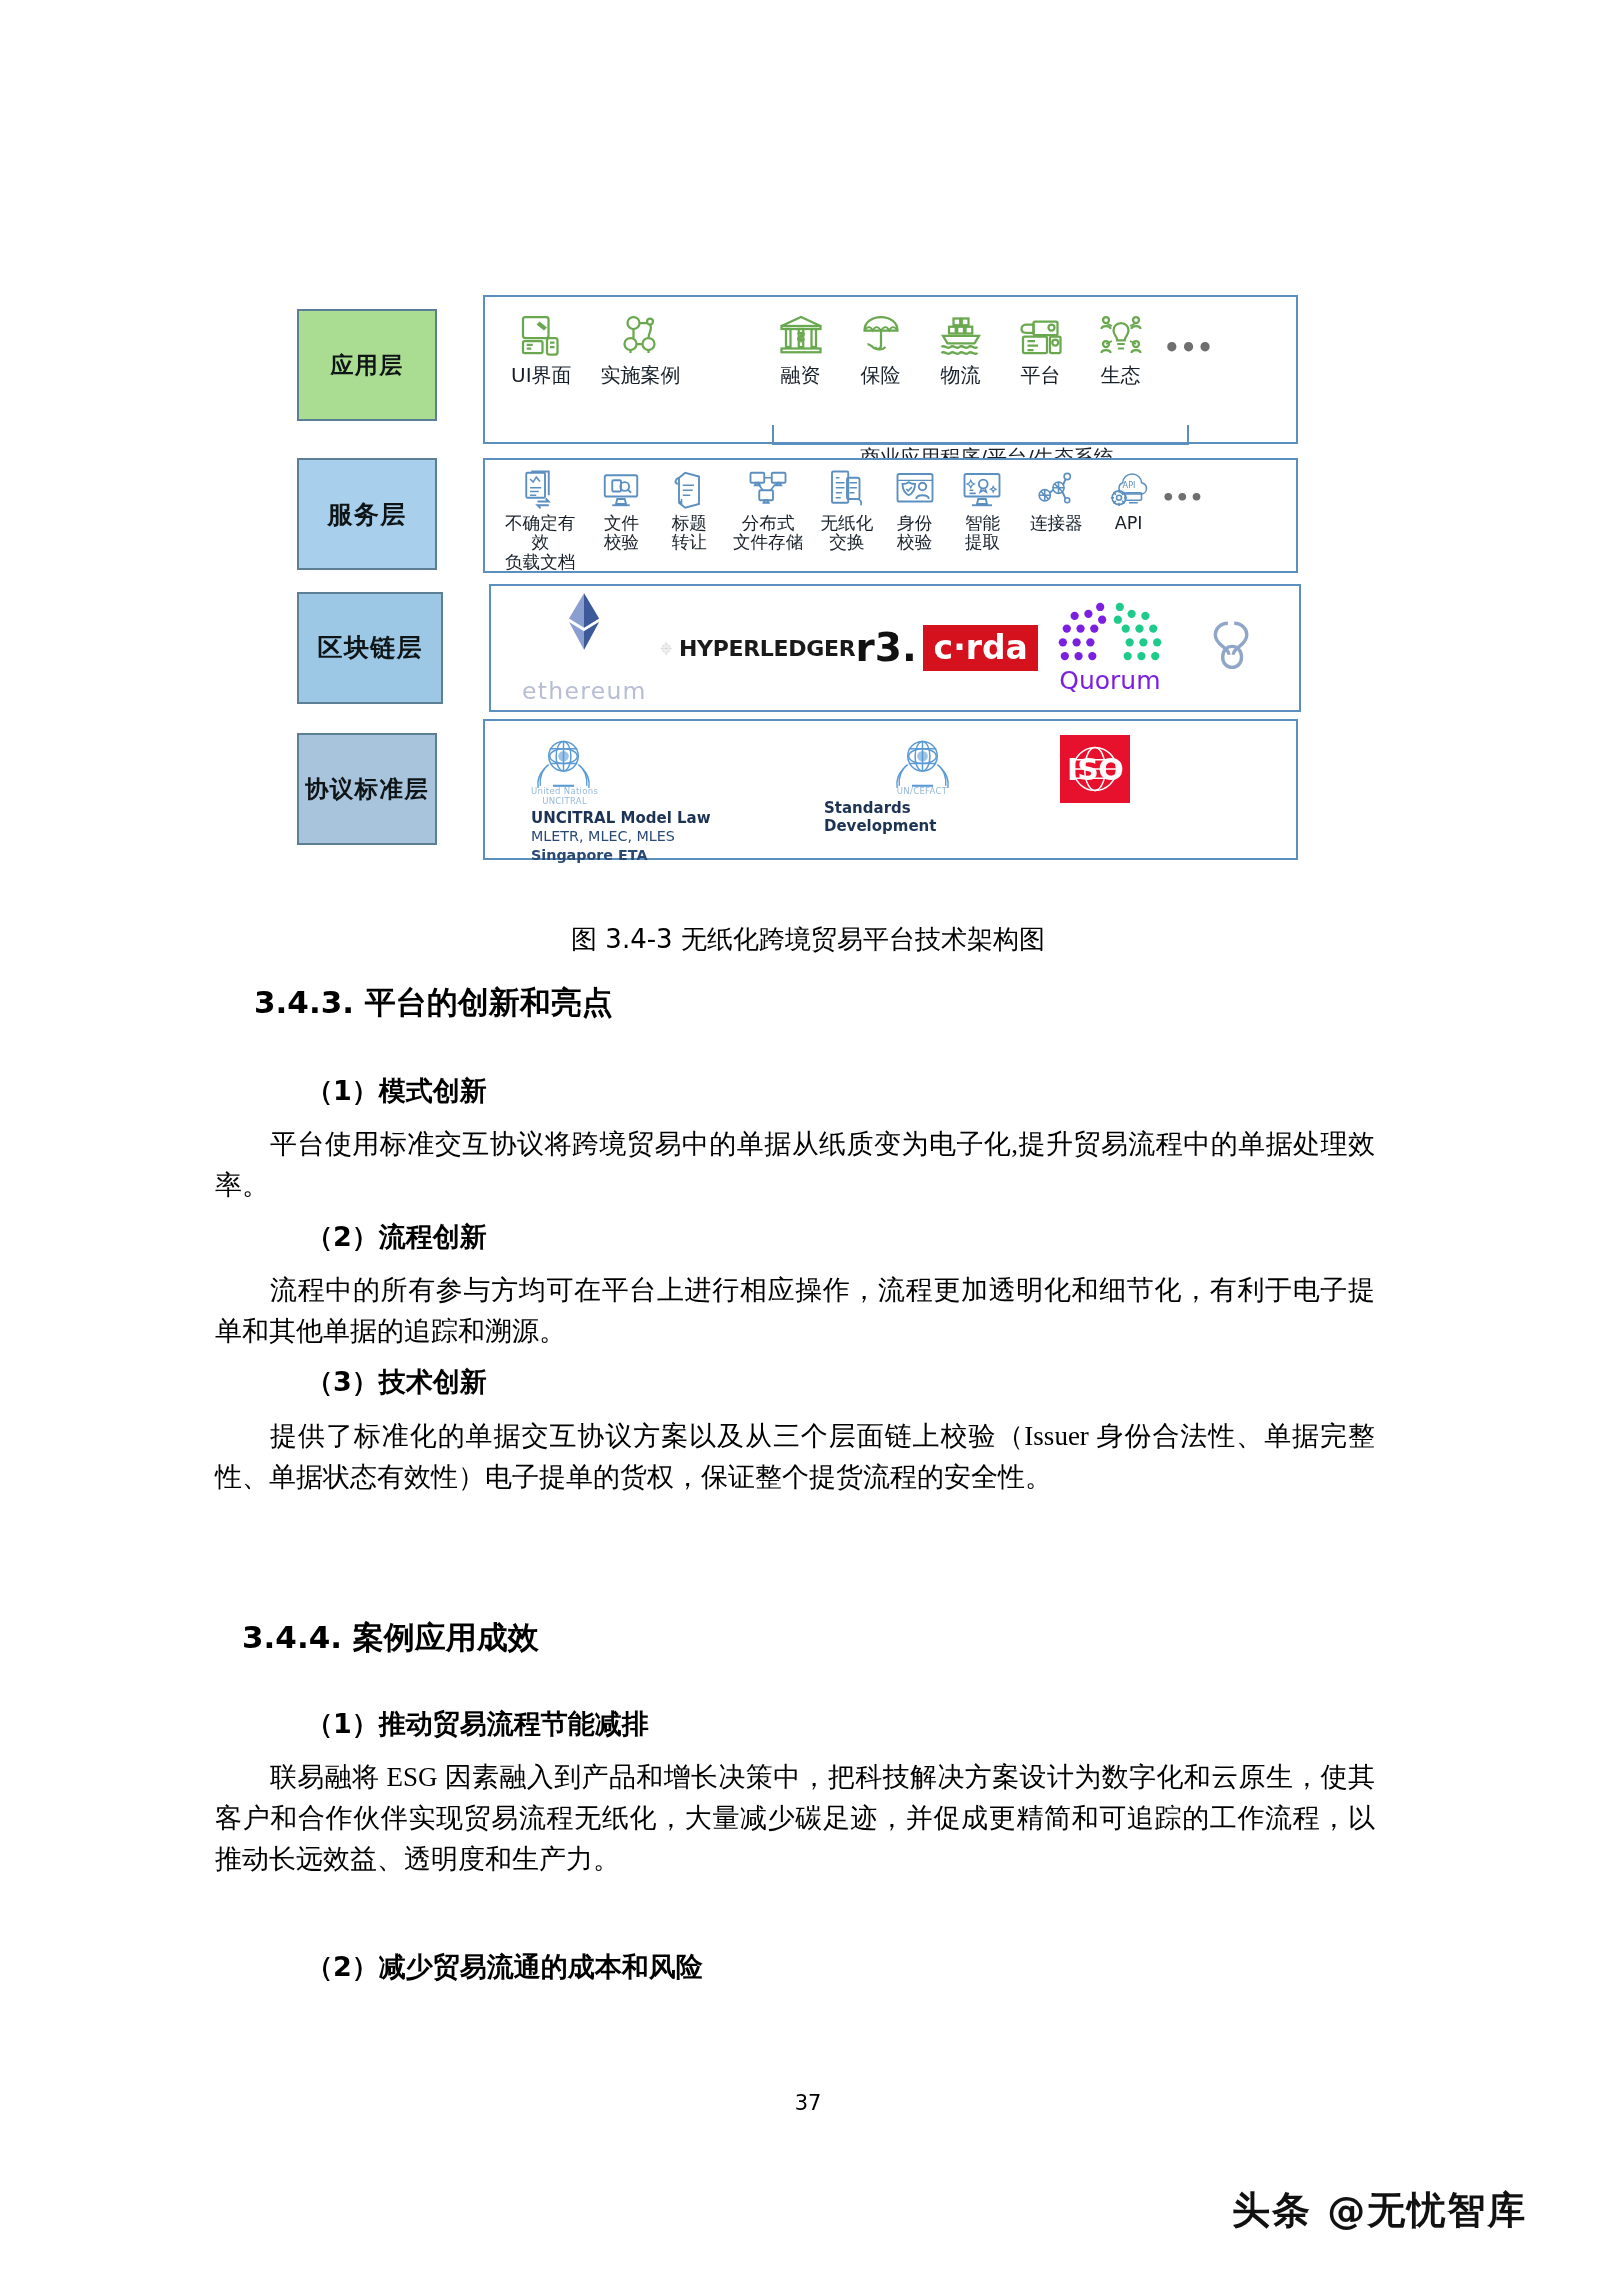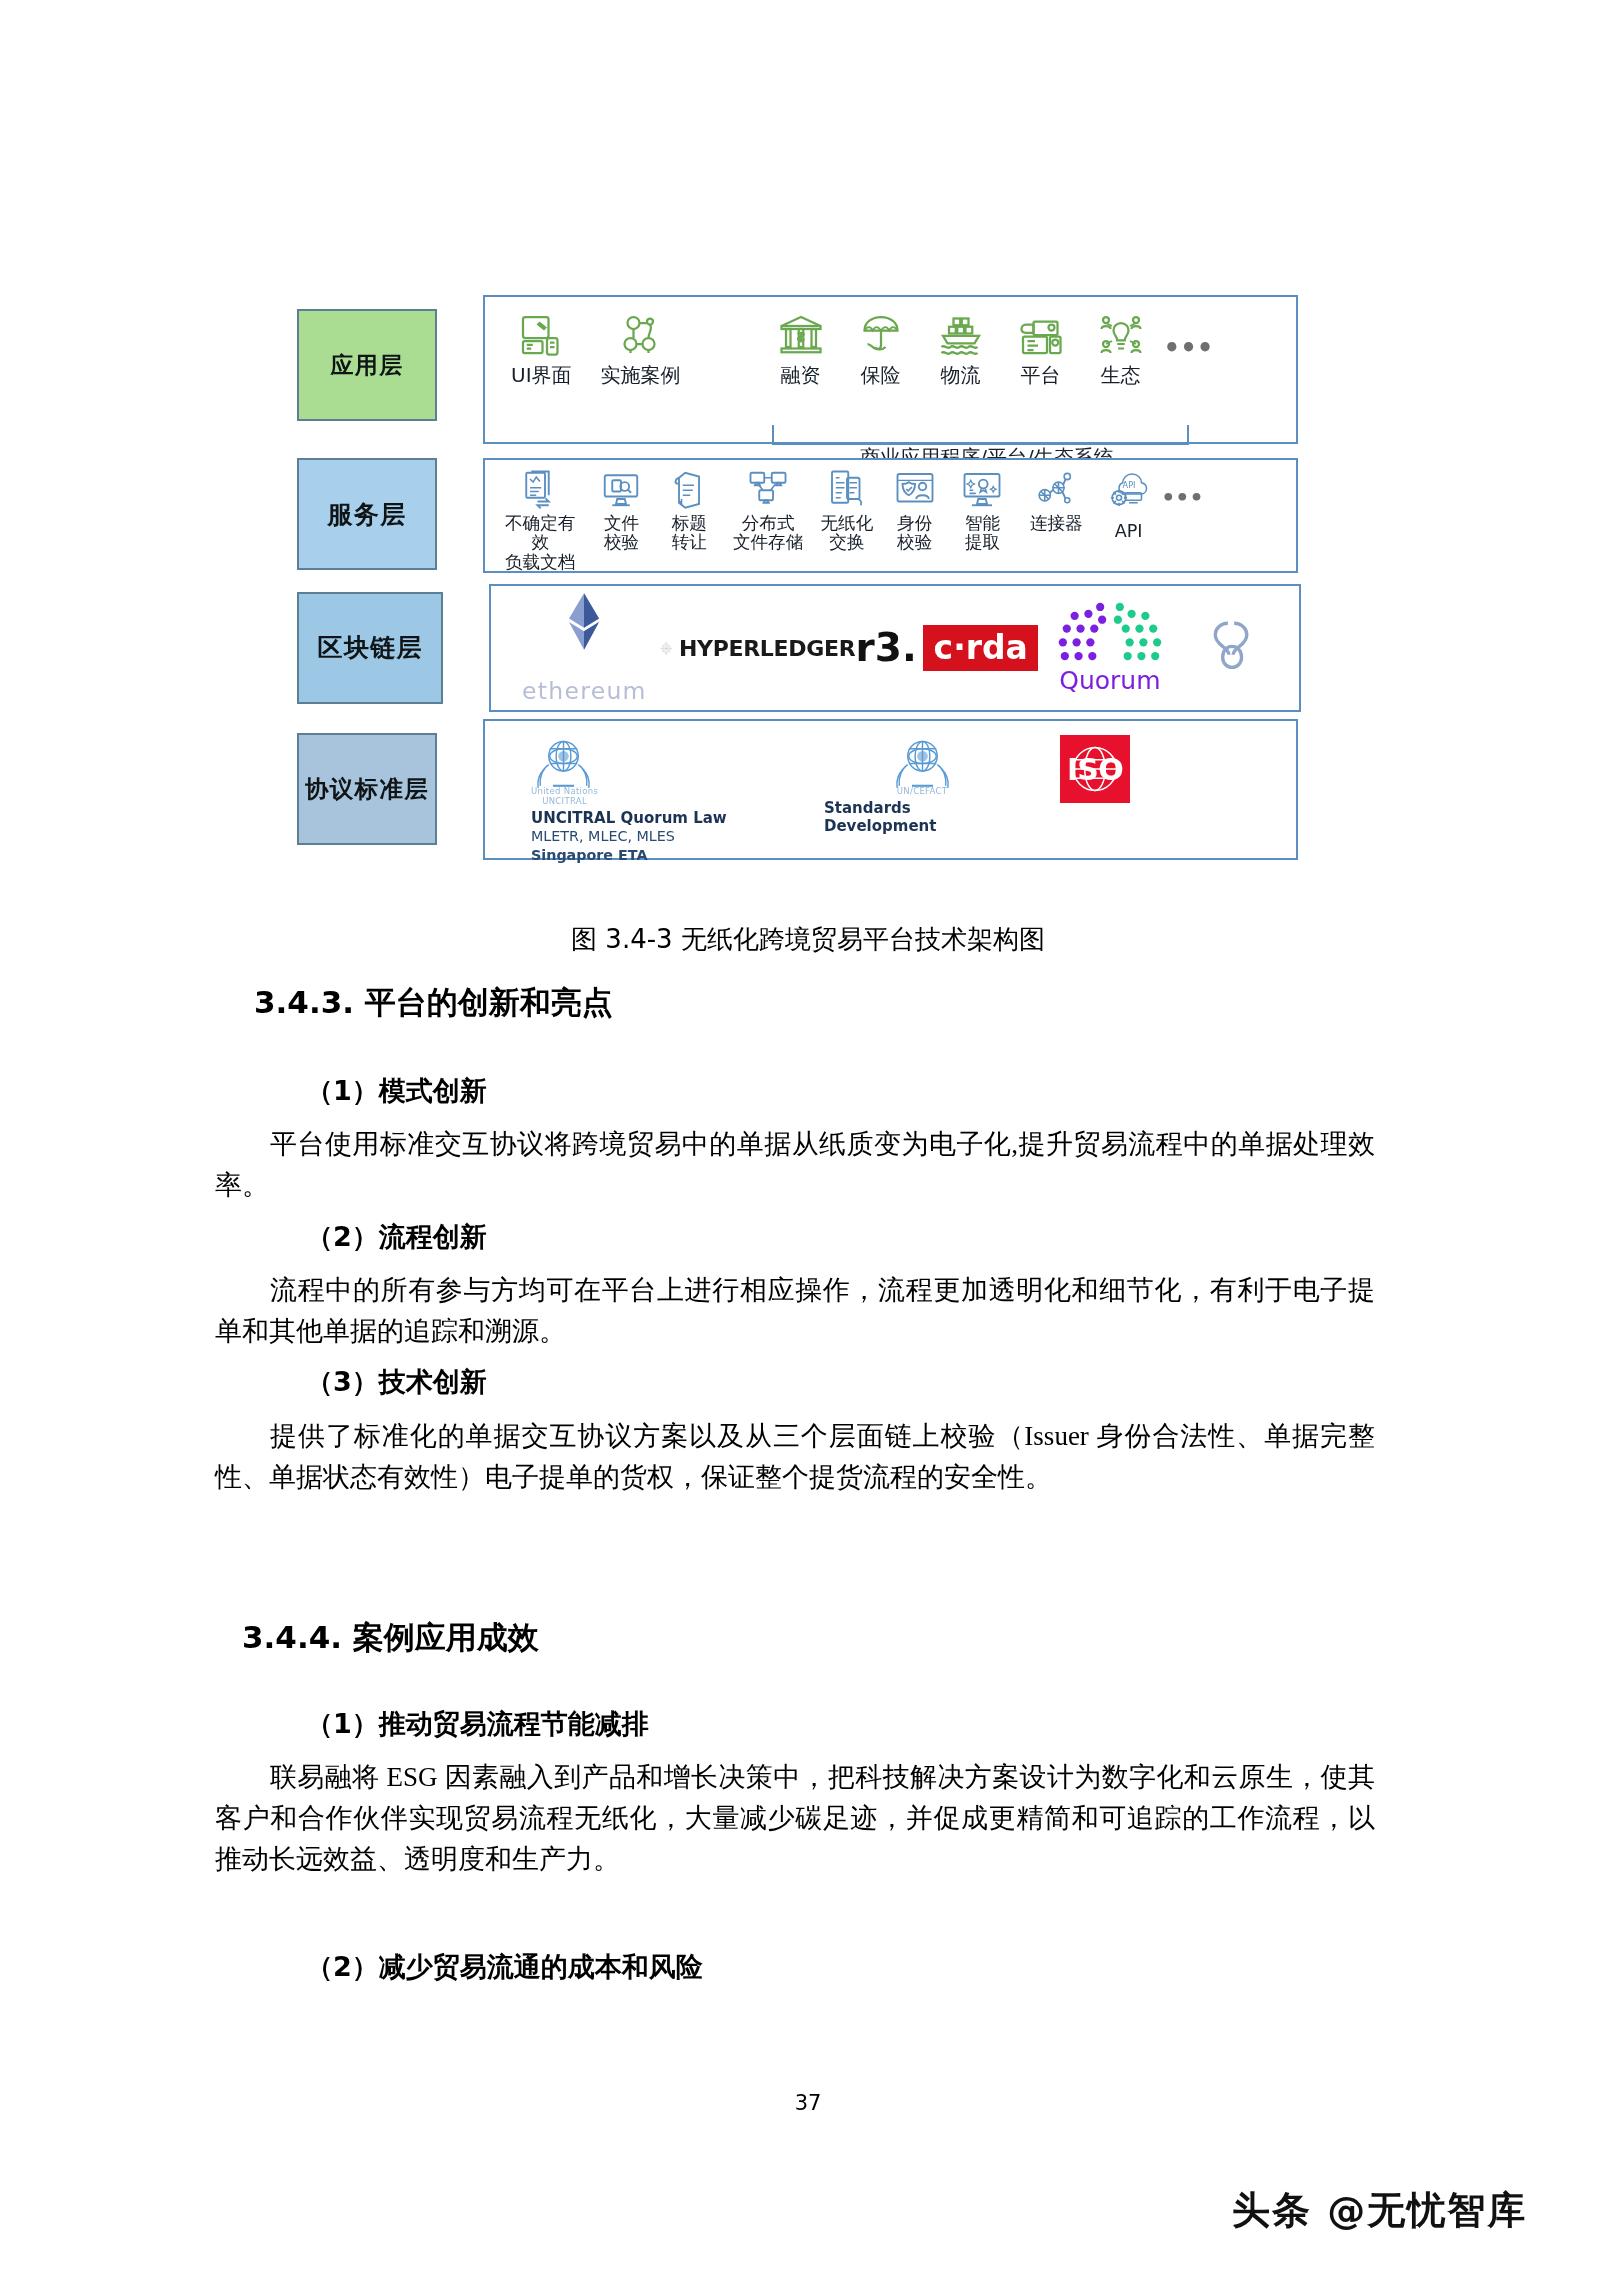--- a/index.html
+++ b/index.html
@@ -340,21 +340,21 @@
                 <circle cx="36" cy="30" r="9"></circle>
                   <path d="M27 30h18M36 21v18M30 24c4 4 8 8 12 12"></path>
                 <circle cx="50" cy="12" r="5"></circle>
                   <circle cx="50" cy="50" r="4"></circle>
                 <path d="M43 26l4-9M42 36l5 11M22 38l6-5" stroke-width="3"></path>
               </svg>
             </span>
             <span class="cap">连接器</span>
           </div>
 
-          <div class="icon-cell" style="width:57px;gap:8px;">
+          <div class="icon-cell" style="width:57px;">
             <span class="glyph">
               <svg width="40" height="40" viewBox="0 0 64 64" fill="none" stroke="#5b8fc0" stroke-width="2.5">
                 <path d="M22 22c0-8 7-14 15-14s15 6 15 14c5 1 8 5 8 9 0 6-5 9-10 9H26c-6 0-10-4-10-9 0-5 3-8 6-9z"></path>
                 <text x="32" y="30" font-size="13" fill="#5b8fc0" stroke="none" font-family="DejaVu Sans" text-anchor="middle">API</text>
                 <rect x="26" y="38" width="26" height="12" rx="2"></rect>
                   <path d="M32 54h14"></path>
                 <circle cx="16" cy="46" r="11"></circle>
                   <circle cx="16" cy="46" r="4"></circle>
                 <path d="M16 33v5M16 54v5M3 46h5M24 46h5M7 37l4 4M25 55l-4-4M25 37l-4 4M7 55l4-4" stroke-width="2.5"></path>
               </svg>
@@ -463,21 +463,21 @@
                 <ellipse cx="30" cy="22" rx="7" ry="14"></ellipse>
                   <ellipse cx="30" cy="22" rx="13" ry="7"></ellipse>
                 <path d="M17 15h26M17 29h26M30 8v28"></path>
                 <path d="M16 30c-6 4-9 12-8 20M44 30c6 4 9 12 8 20"></path>
                 <path d="M12 34c-5 5-7 12-6 18M48 34c5 5 7 12 6 18"></path>
                 <path d="M20 50h20" stroke-width="2"></path>
               </g>
               <circle cx="30" cy="22" r="5" fill="#5b9bd5" opacity=".6"></circle>
             </svg>
             <span class="un-sub" style="margin-top:-2.6px;">United Nations<br>UNCITRAL</span>
-            <span class="std-t1">UNCITRAL Quorum Law</span>
+            <span class="std-t1">UNCITRAL Model Law</span>
             <span class="std-t2">MLETR, MLEC, MLES</span>
             <span class="std-t2" style="font-weight:700;">Singapore ETA</span>
           </div>
 
           <div class="std-item" style="width:196px;">
             <svg width="65" height="57" viewBox="0 0 60 54">
               <g fill="none" stroke="#5b9bd5" stroke-width="1.4">
                 <circle cx="30" cy="22" r="14"></circle>
                 <ellipse cx="30" cy="22" rx="7" ry="14"></ellipse>
                   <ellipse cx="30" cy="22" rx="13" ry="7"></ellipse>

